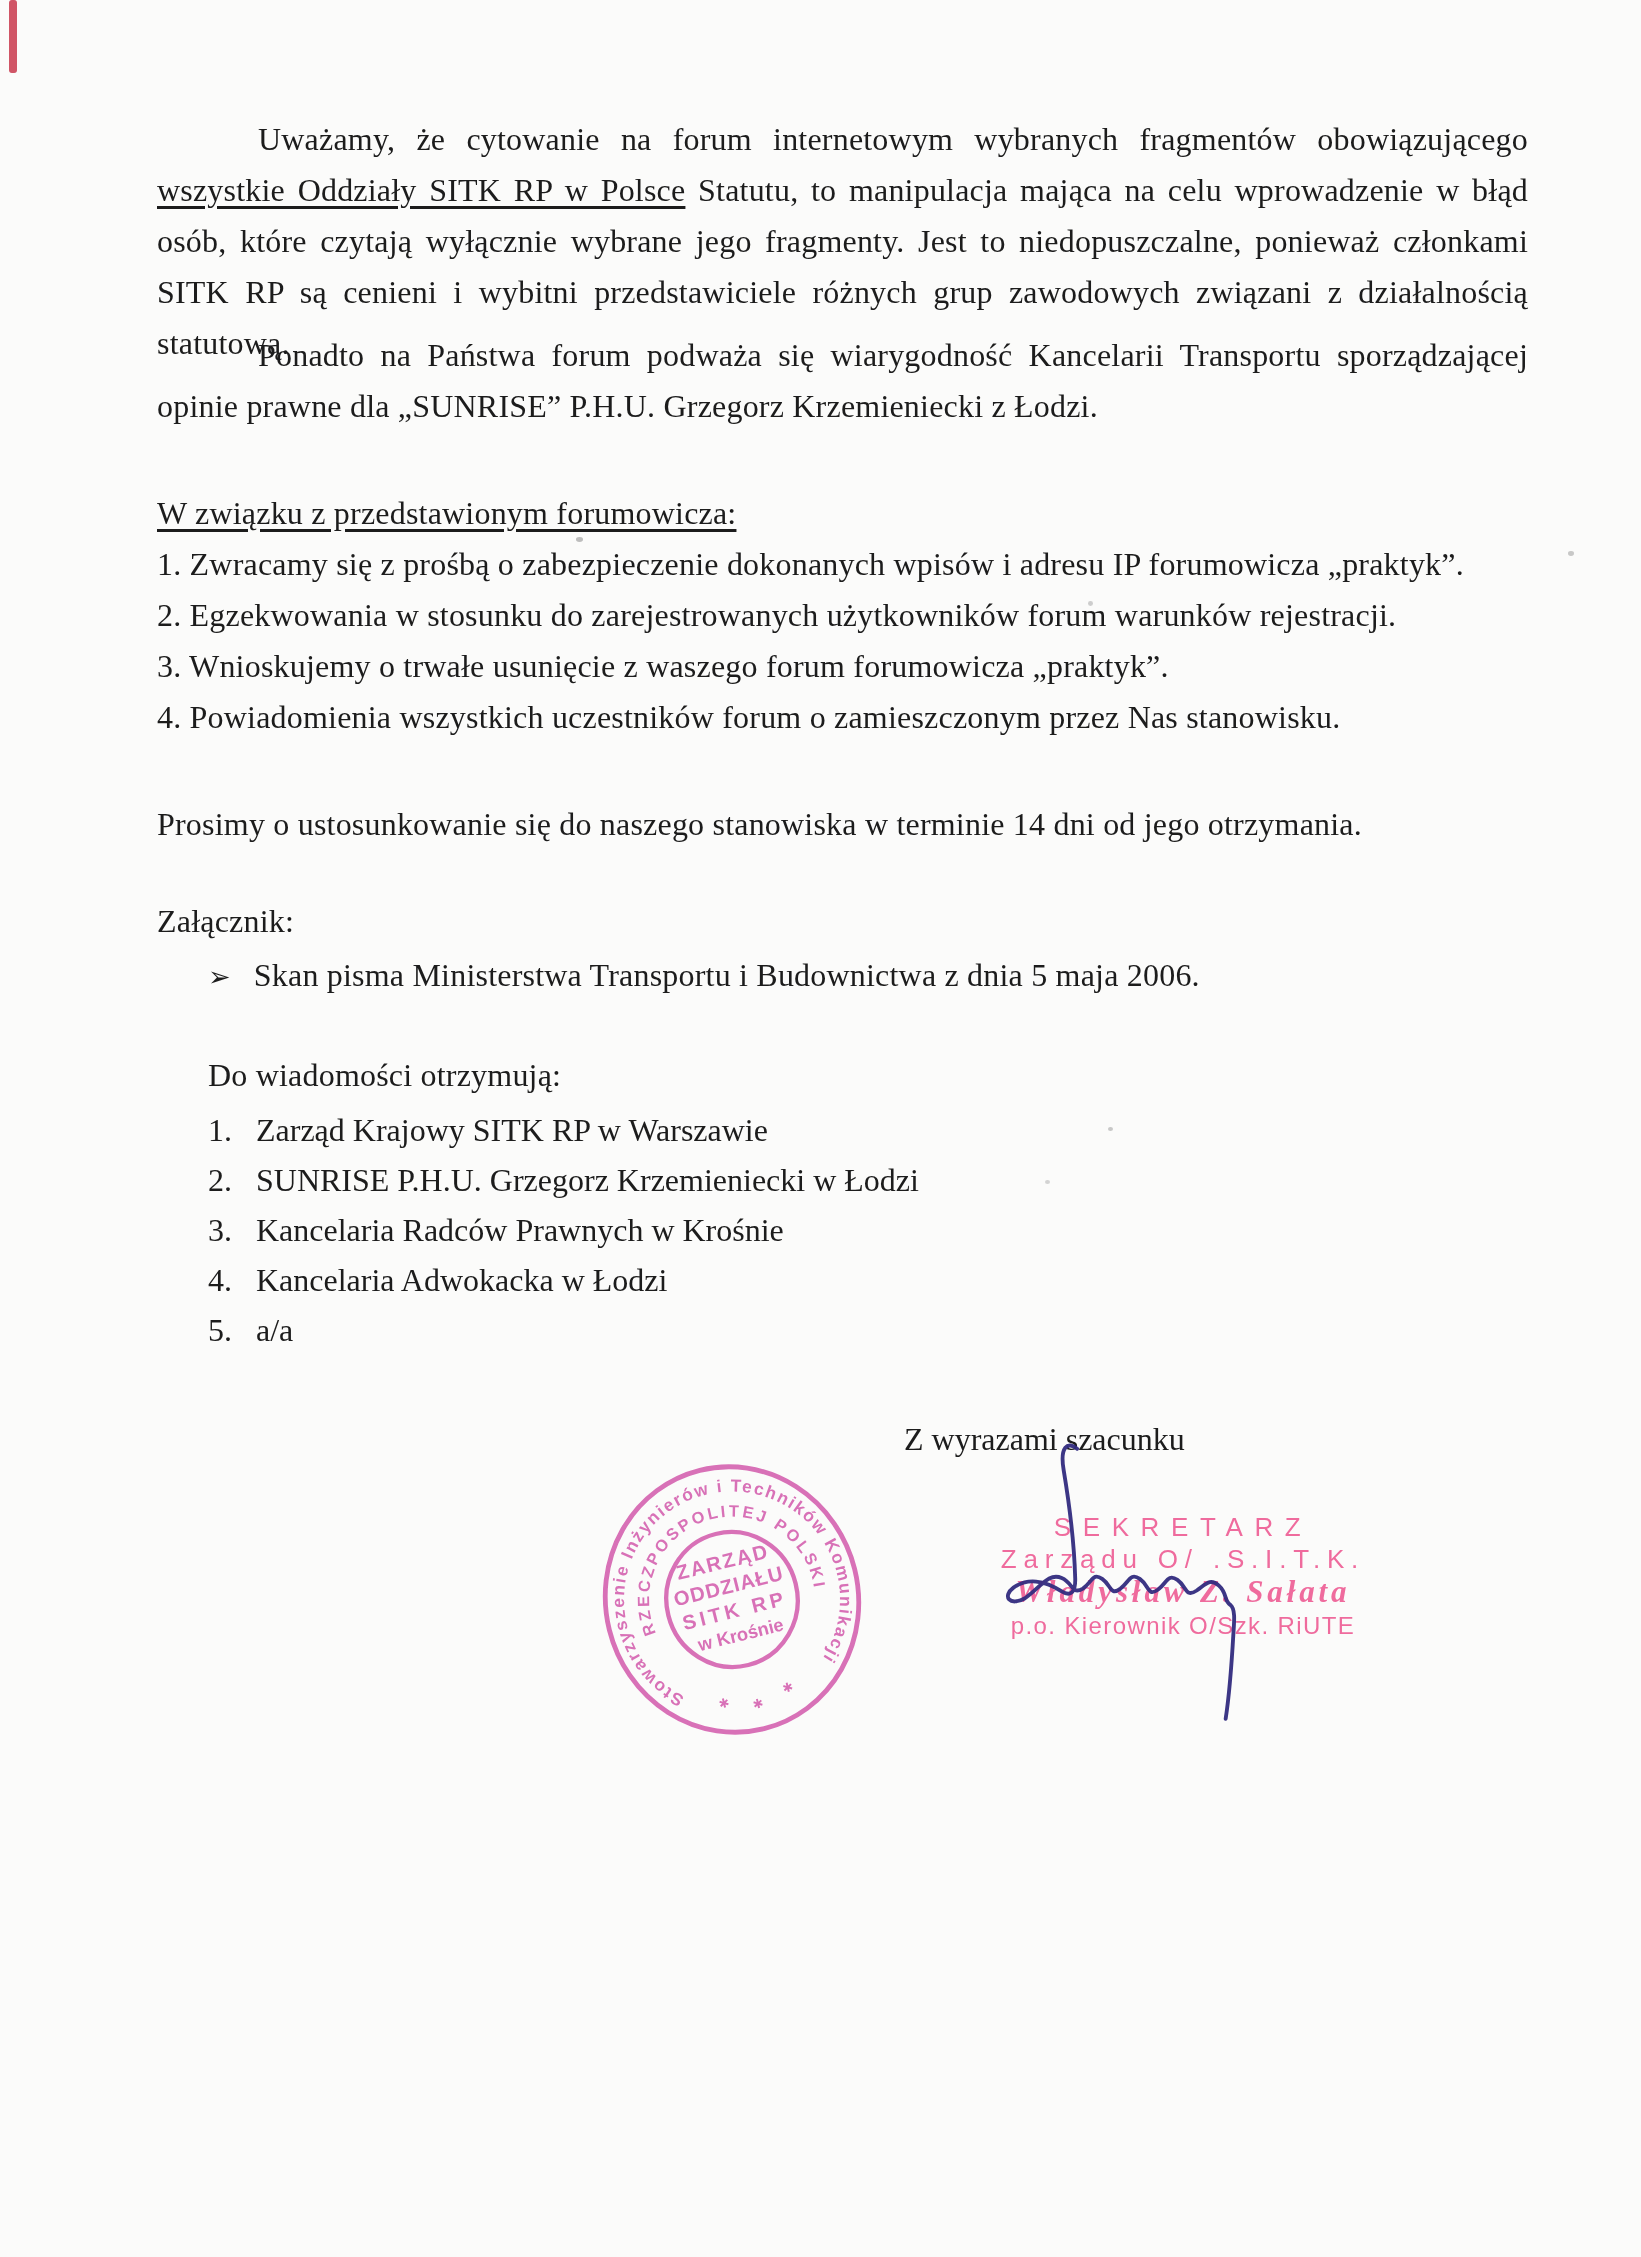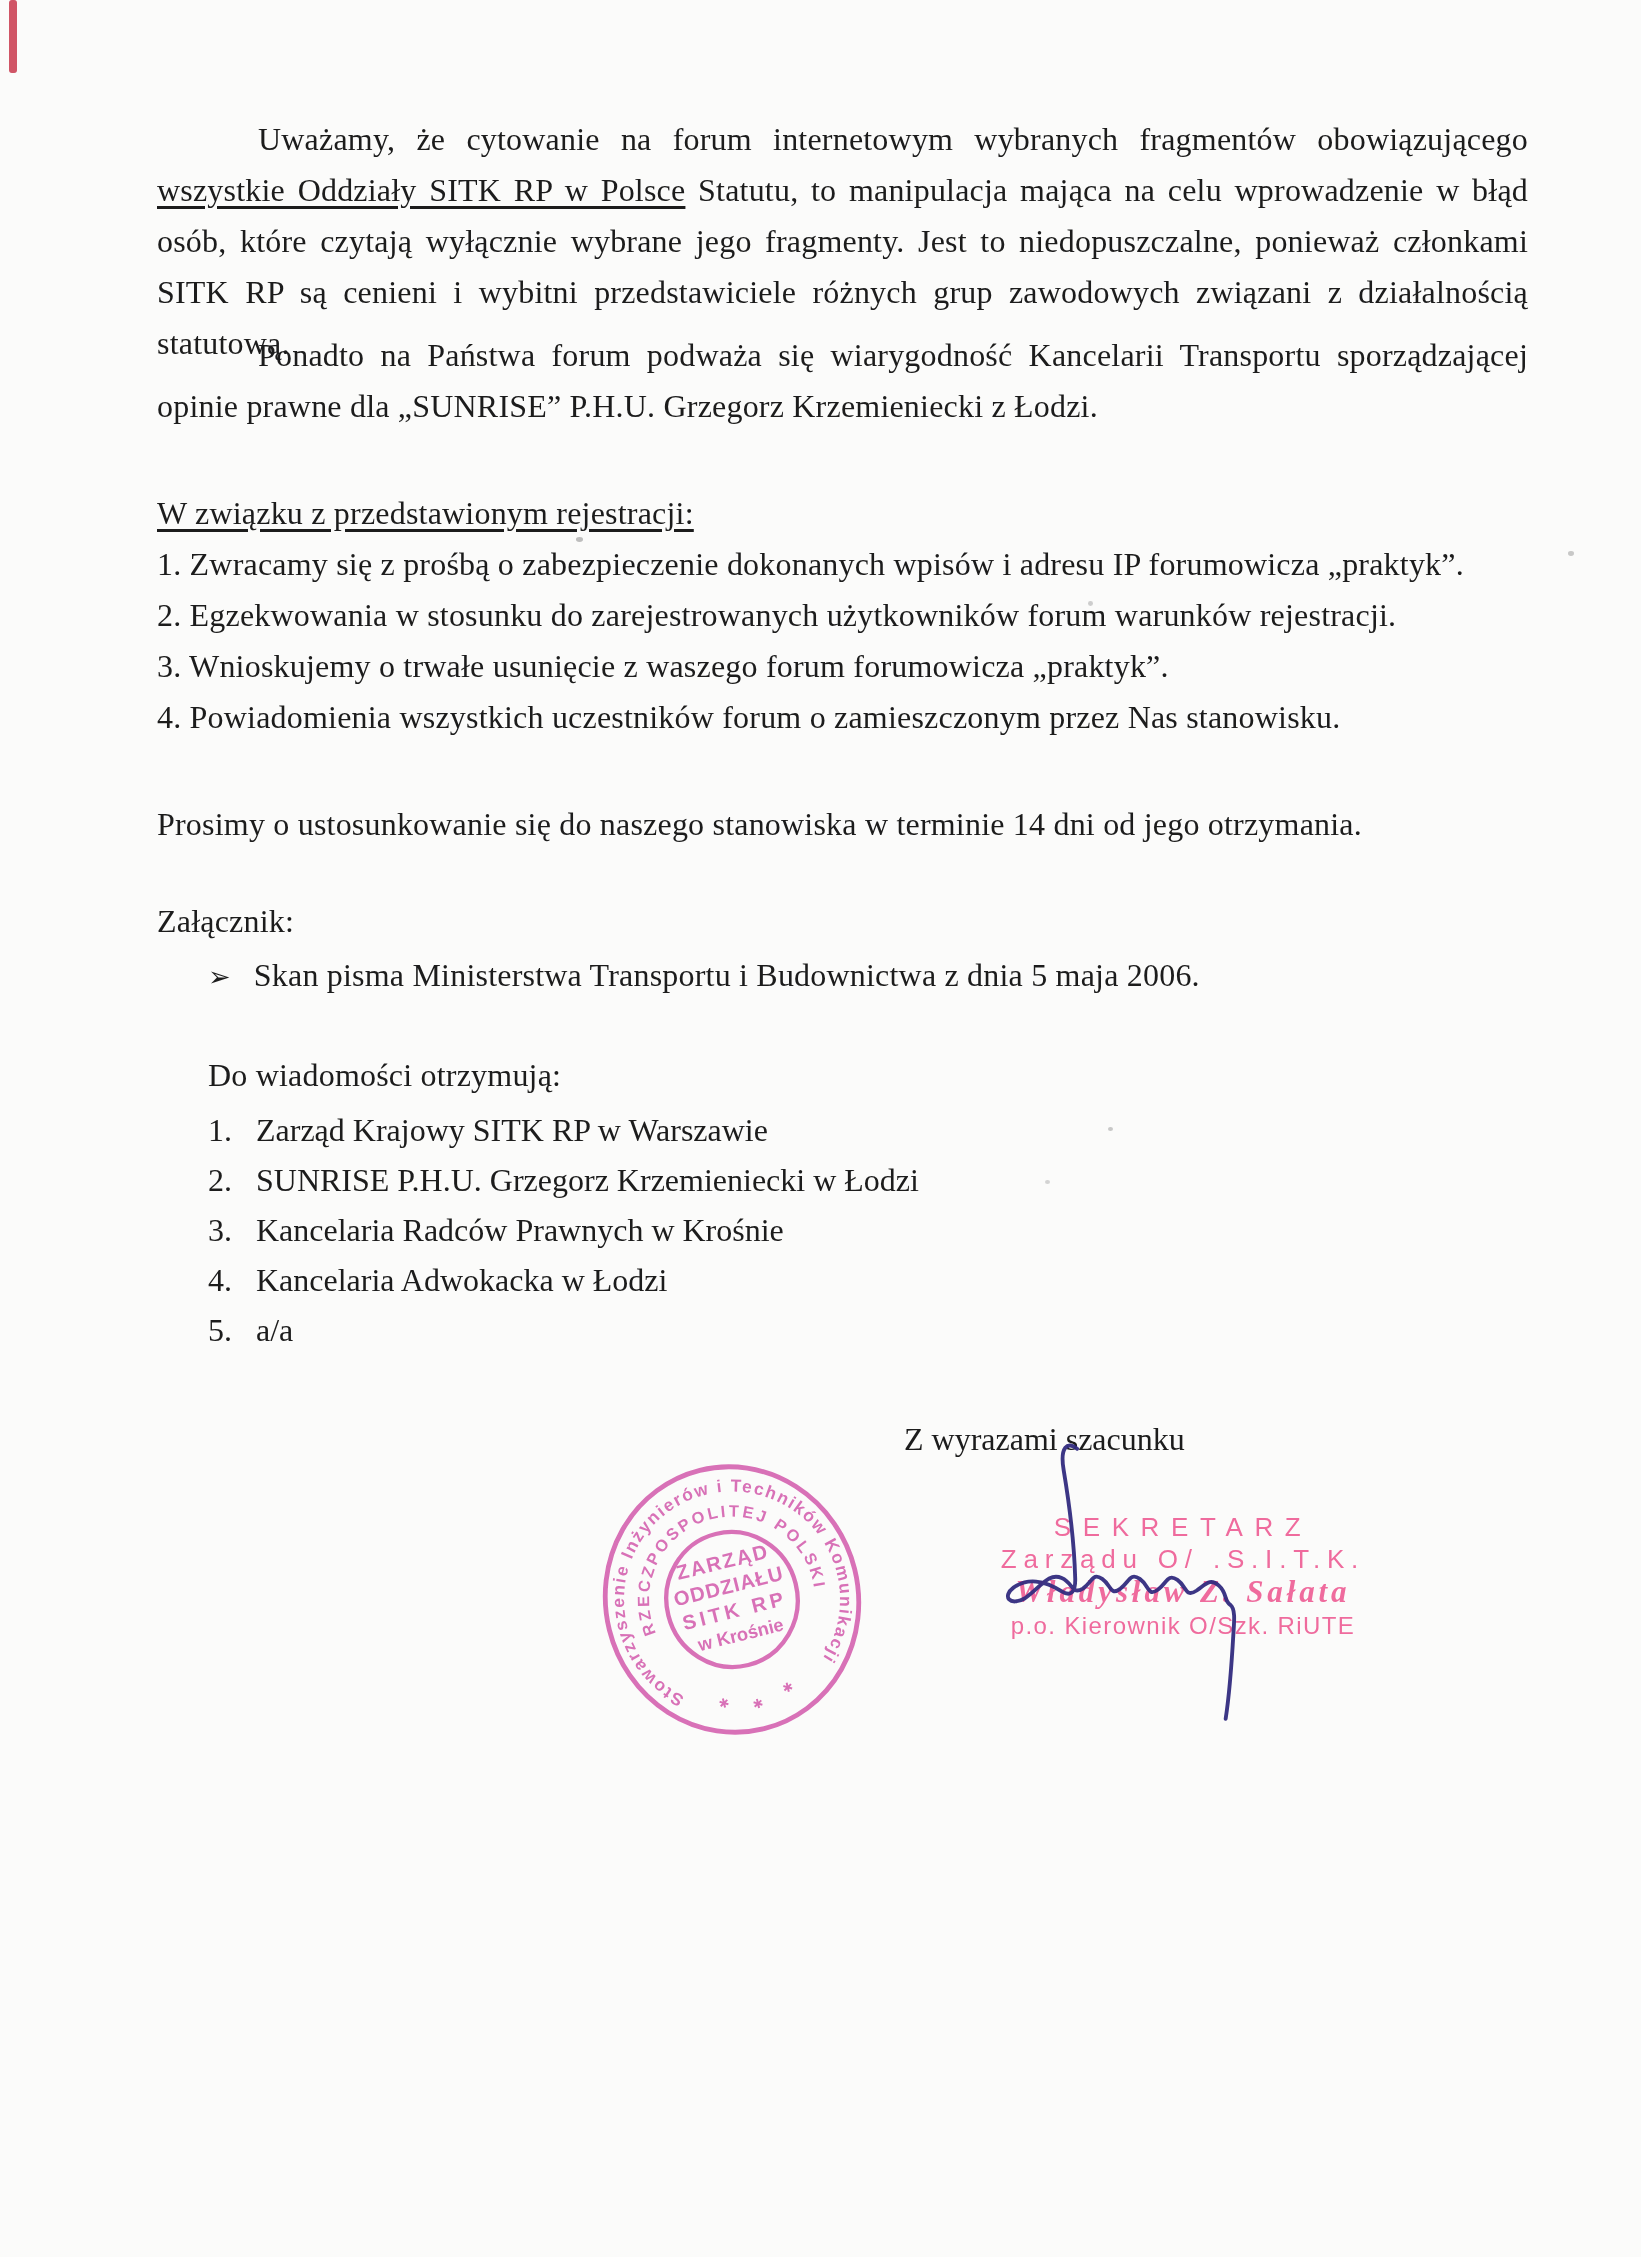--- a/index.html
+++ b/index.html
@@ -49,21 +49,21 @@
   <div class="speck" style="left:576px;top:537px;width:6.8px;height:4.8px;opacity:.55;"></div>
   <div class="speck" style="left:1568px;top:551px;width:5.8px;height:4.8px;opacity:.45;"></div>
   <div class="speck" style="left:1088px;top:601px;width:4.8px;height:4.8px;opacity:.4;"></div>
   <div class="speck" style="left:1108px;top:1127px;width:4.8px;height:3.9px;opacity:.45;"></div>
   <div class="speck" style="left:1045px;top:1180px;width:4.8px;height:3.9px;opacity:.35;"></div>
 
   <div class="abs body-text indent" style="left:157px;top:114px;"><span>Uważamy, że cytowanie na forum internetowym wybranych fragmentów obowiązującego </span><span class="uline">wszystkie Oddziały SITK RP w Polsce</span><span> Statutu, to manipulacja mająca na celu wprowadzenie w błąd osób, które czytają wyłącznie wybrane jego fragmenty. Jest to niedopuszczalne, ponieważ członkami SITK RP są cenieni i wybitni przedstawiciele różnych grup zawodowych związani z działalnością statutową.</span></div>
 
   <div class="abs body-text indent" style="left:157px;top:330px;">Ponadto na Państwa forum podważa się wiarygodność Kancelarii Transportu sporządzającej opinie prawne dla „SUNRISE” P.H.U. Grzegorz Krzemieniecki z Łodzi.</div>
 
-  <div class="abs line uline" style="left:157px;top:488px;">W związku z przedstawionym rejestracji:</div>
+  <div class="abs line uline" style="left:157px;top:488px;">W związku z przedstawionym forumowicza:</div>
 
   <div class="abs" style="left:157px;top:539px;">
     <div class="line">1. Zwracamy się z prośbą o zabezpieczenie dokonanych wpisów i adresu IP forumowicza „praktyk”.</div>
     <div class="line">2. Egzekwowania w stosunku do zarejestrowanych użytkowników forum warunków rejestracji.</div>
     <div class="line">3. Wnioskujemy o trwałe usunięcie z waszego forum forumowicza „praktyk”.</div>
     <div class="line">4. Powiadomienia wszystkich uczestników forum o zamieszczonym przez Nas stanowisku.</div>
   </div>
 
   <div class="abs line" style="left:157px;top:799px;">Prosimy o ustosunkowanie się do naszego stanowiska w terminie 14 dni od jego otrzymania.</div>
 

